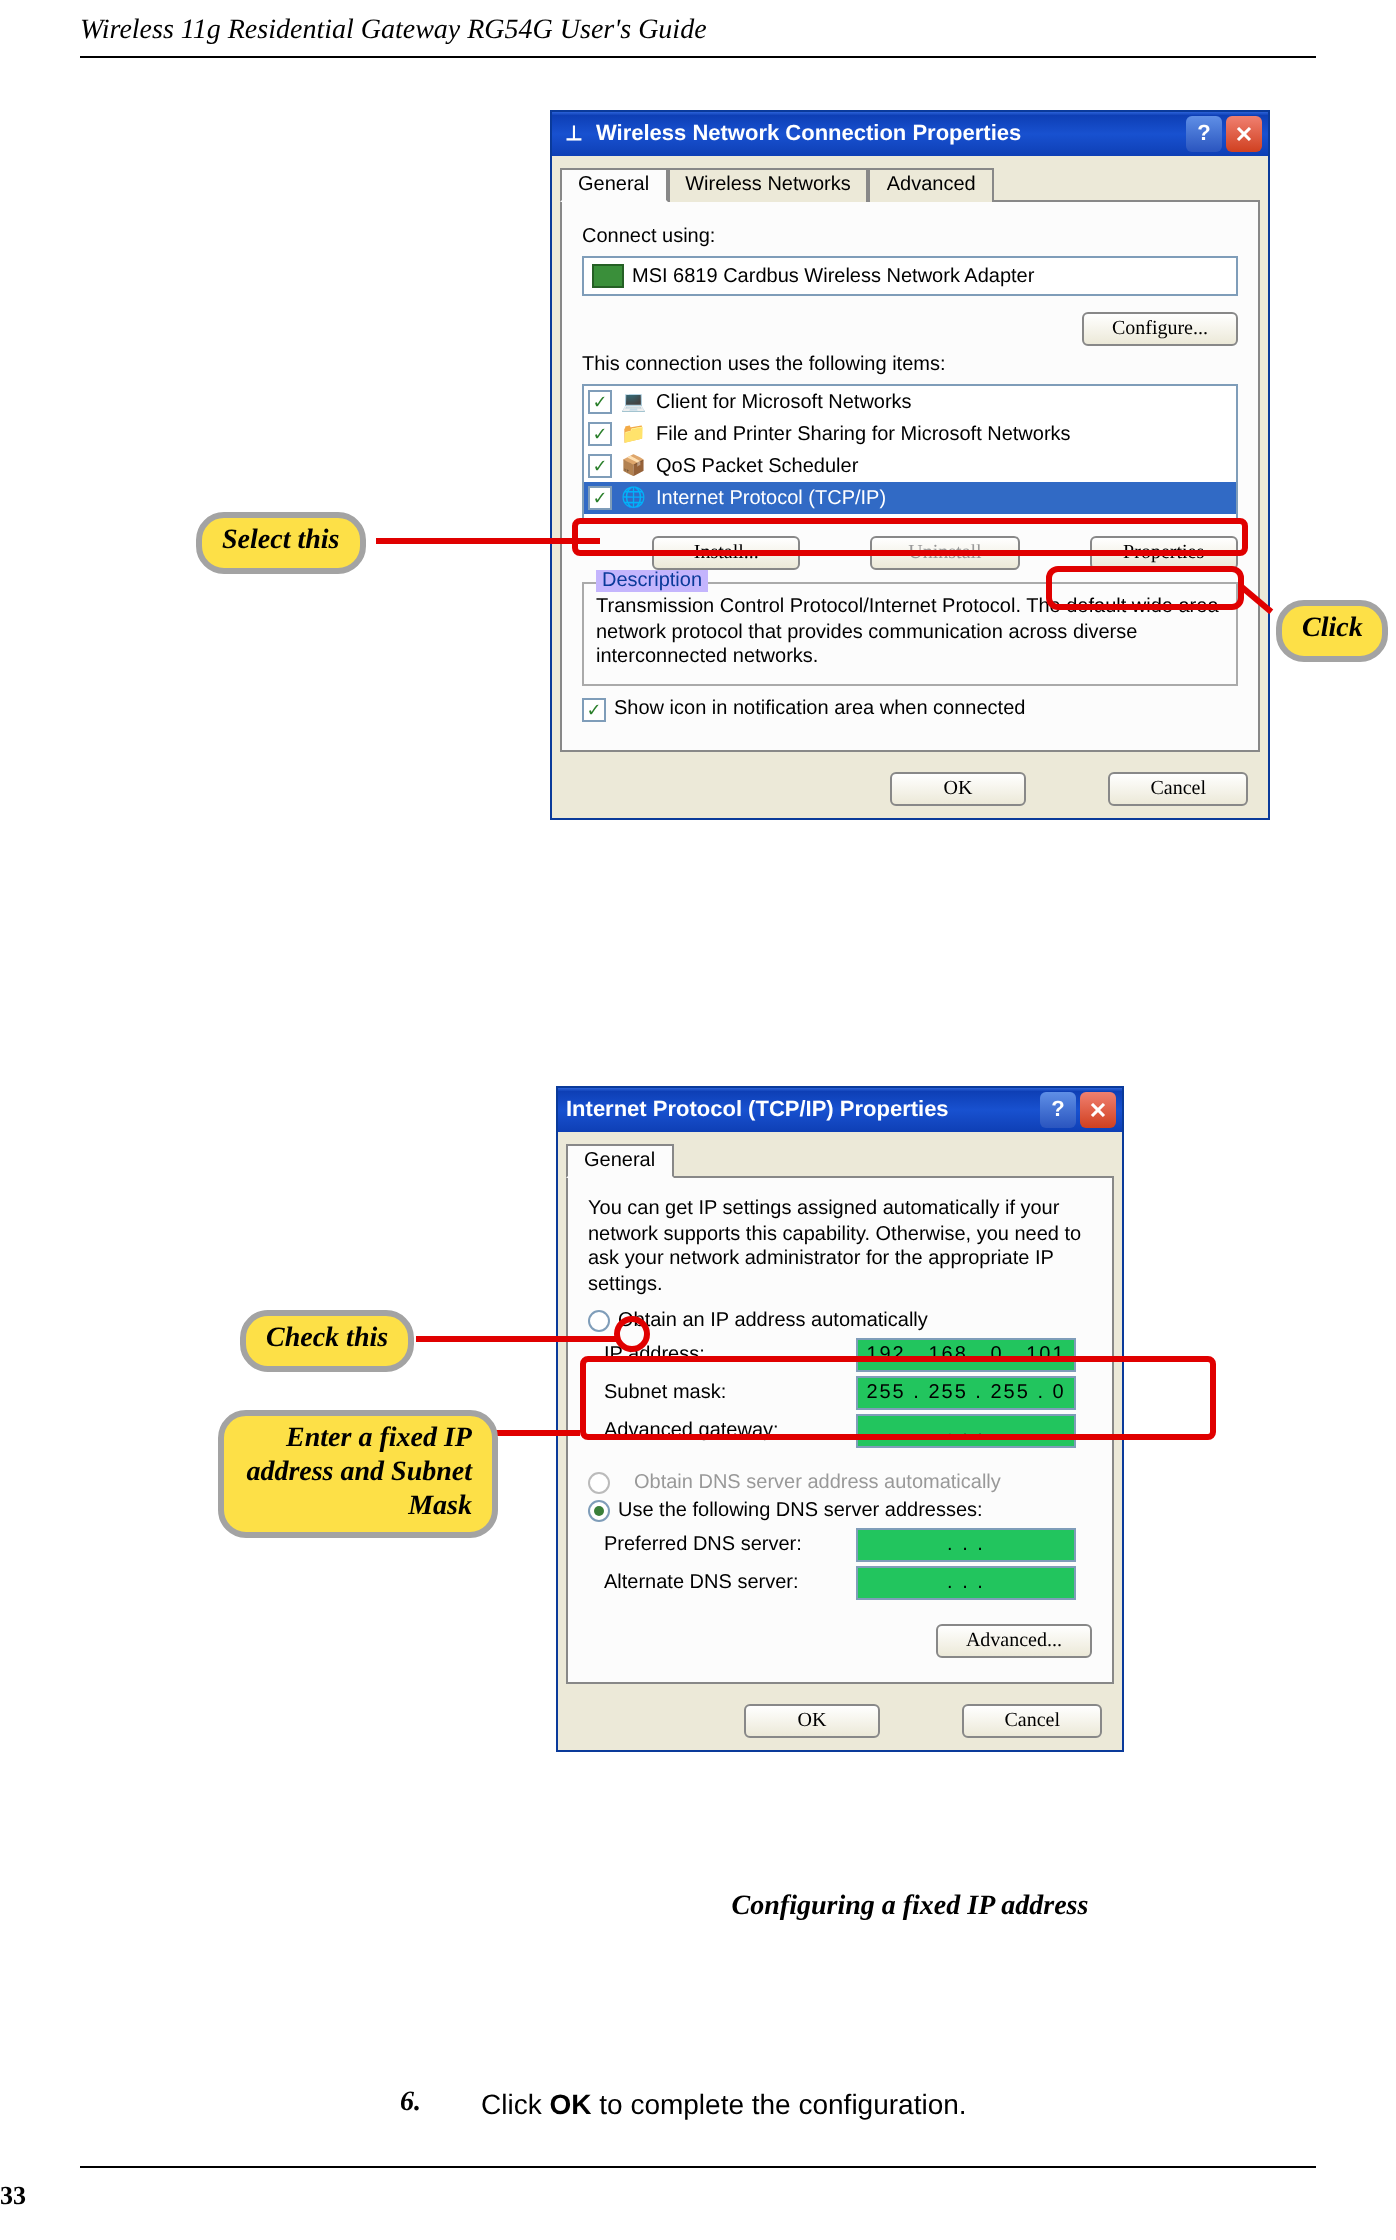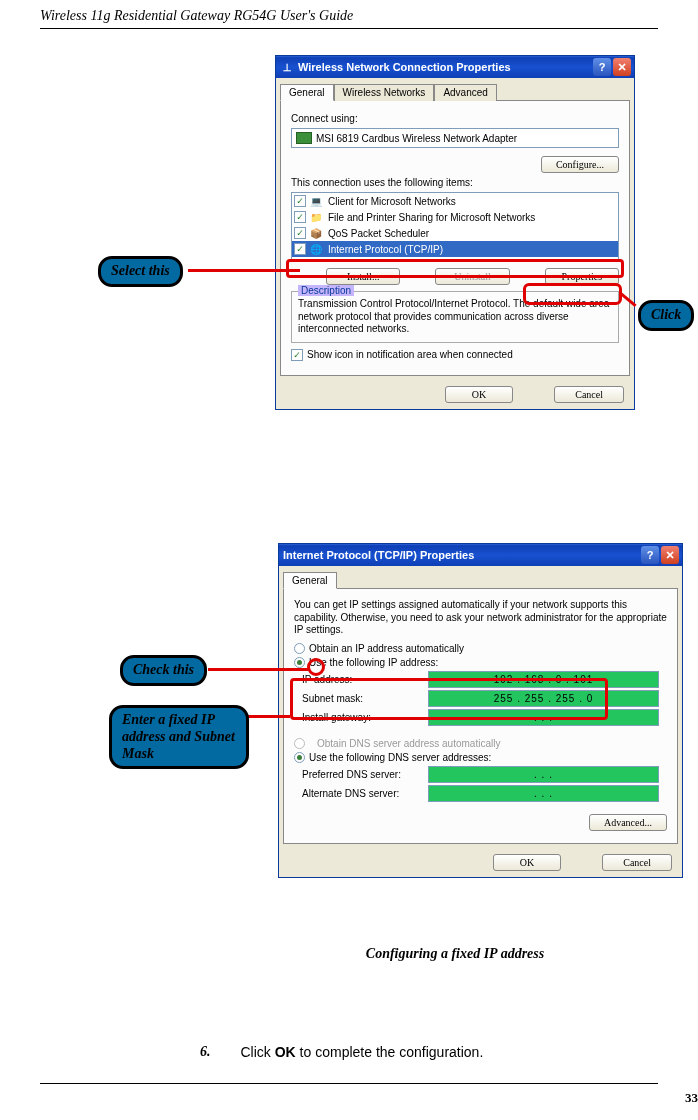--- a/index.html
+++ b/index.html
@@ -24,22 +24,22 @@
     padding-bottom: 4px;
   }
   .header-line {
     border-bottom: 1px solid #000;
     margin-bottom: 20px;
   }
 
   
   .callout {
     position: absolute;
-    background: #0369a1;
-    border: 3px solid #000000;
+    background: #fde047;
+    border: 3px solid #a3a3a3;
     border-radius: 14px;
     padding: 4px 10px;
     font-style: italic;
     font-weight: bold;
     font-family: Georgia, serif;
     font-size: 14px;
     line-height: 1.2;
     z-index: 100;
   }
   .callout-line {
@@ -229,21 +229,21 @@
   .footer-line {
     position: absolute;
     bottom: 36px;
     left: 40px; right: 40px;
     border-top: 1px solid #000;
   }
   .page-num {
     position: absolute;
     bottom: 14px;
     left: 0; right: 0;
-    text-align: right;
+    text-align: left;
     font-weight: bold;
     font-family: Georgia, serif;
     font-size: 13px;
   }
 
   .adapter-icon {
     width: 16px; height: 12px;
     background: #3a8f3a;
     border: 1px solid #256025;
     position: relative;
@@ -327,57 +327,51 @@
   <div class="callout" style="left: 98px; top: 256px;">Select this</div>
   <div class="callout-line" style="left: 188px; top: 269px; width: 112px;"></div>
 
   <div class="red-rect" style="left: 286px; top: 259px; width: 338px; height: 19px; border-radius: 4px;"></div>
 
   <div class="callout" style="left: 638px; top: 300px;">Click</div>
   <div class="callout-line" style="left: 618px; top: 298px; width: 20px; transform: rotate(40deg);"></div>
 
   <div class="red-rect" style="left: 523px; top: 283px; width: 99px; height: 22px; border-radius: 6px;"></div>
 
-  <div class="win-dialog" style="left: 278px; top: 543px; width: 405px;">
+  <div class="win-dialog" style="left: 278px; top: 543px; width: 284px;">
     <div class="titlebar">
       <div class="titlebar-left">
         <span>Internet Protocol (TCP/IP) Properties</span>
       </div>
       <div class="titlebar-btns">
         <span class="titlebar-btn help">?</span>
         <span class="titlebar-btn close">✕</span>
       </div>
     </div>
     <div class="tabstrip">
       <div class="tab active">General</div>
     </div>
     <div class="tab-panel">
       <div class="desc-text" style="margin:2px 2px 6px 2px;">You can get IP settings assigned automatically if your network supports this capability. Otherwise, you need to ask your network administrator for the appropriate IP settings.</div>
 
       <div class="radio-row">
         <span class="radio-circle"></span>
         <span>Obtain an IP address automatically</span>
-      </div>
-      <div class="radio-row">
-        <span class="radio-circle">
-            <span class="dot"></span>
-          </span>
-        <span>Use the following IP address:</span>
       </div>
       <div class="indent-block" style="border:none; padding:0 0 4px 0;">
         <div class="tcpip-row">
           <span class="lbl">IP address:</span>
           <span class="ip-input">192 . 168 .   0   . 101</span>
         </div>
         <div class="tcpip-row">
           <span class="lbl">Subnet mask:</span>
           <span class="ip-input">255 . 255 . 255 .   0</span>
         </div>
         <div class="tcpip-row">
-          <span class="lbl">Install gateway:</span>
+          <span class="lbl">Advanced gateway:</span>
           <span class="ip-input">.       .       .</span>
         </div>
       </div>
 
       <div class="radio-row disabled">
         <span class="radio-circle"></span>
         <span>Obtain DNS server address automatically</span>
       </div>
       <div class="radio-row">
         <span class="radio-circle">
@@ -402,21 +396,21 @@
     <div class="bottom-btn-row">
       <span class="xp-btn" style="padding-left:26px; padding-right:26px;">OK</span>
       <span class="xp-btn" style="padding-left:20px; padding-right:20px;">Cancel</span>
     </div>
   </div>
 
   <div class="callout" style="left: 120px; top: 655px;">Check this</div>
   <div class="callout-line" style="left: 208px; top: 668px; width: 102px;"></div>
   <div class="red-rect" style="left: 307px; top: 658px; width: 18px; height: 18px; border-radius: 50%;"></div>
 
-  <div class="callout" style="left: 109px; top: 705px; width: 140px;">Enter a fixed IP address and Subnet Mask</div>
+  <div class="callout" style="left: 109px; top: 705px; width: 140px; text-align: right;">Enter a fixed IP address and Subnet Mask</div>
   <div class="callout-line" style="left: 248px; top: 715px; width: 42px;"></div>
   <div class="red-rect" style="left: 290px; top: 678px; width: 318px; height: 42px; border-radius: 4px;"></div>
 
   <div class="caption" style="position:absolute; left:275px; top:938px; width:360px;">Configuring a fixed IP address</div>
 
   <div class="step-row" style="position:absolute; left:0; top:1002px; width:100%;">
     <span class="step-num">6.</span>
     <span>
       <span>Click </span><b>OK</b><span> to complete the configuration.</span>
     </span>

